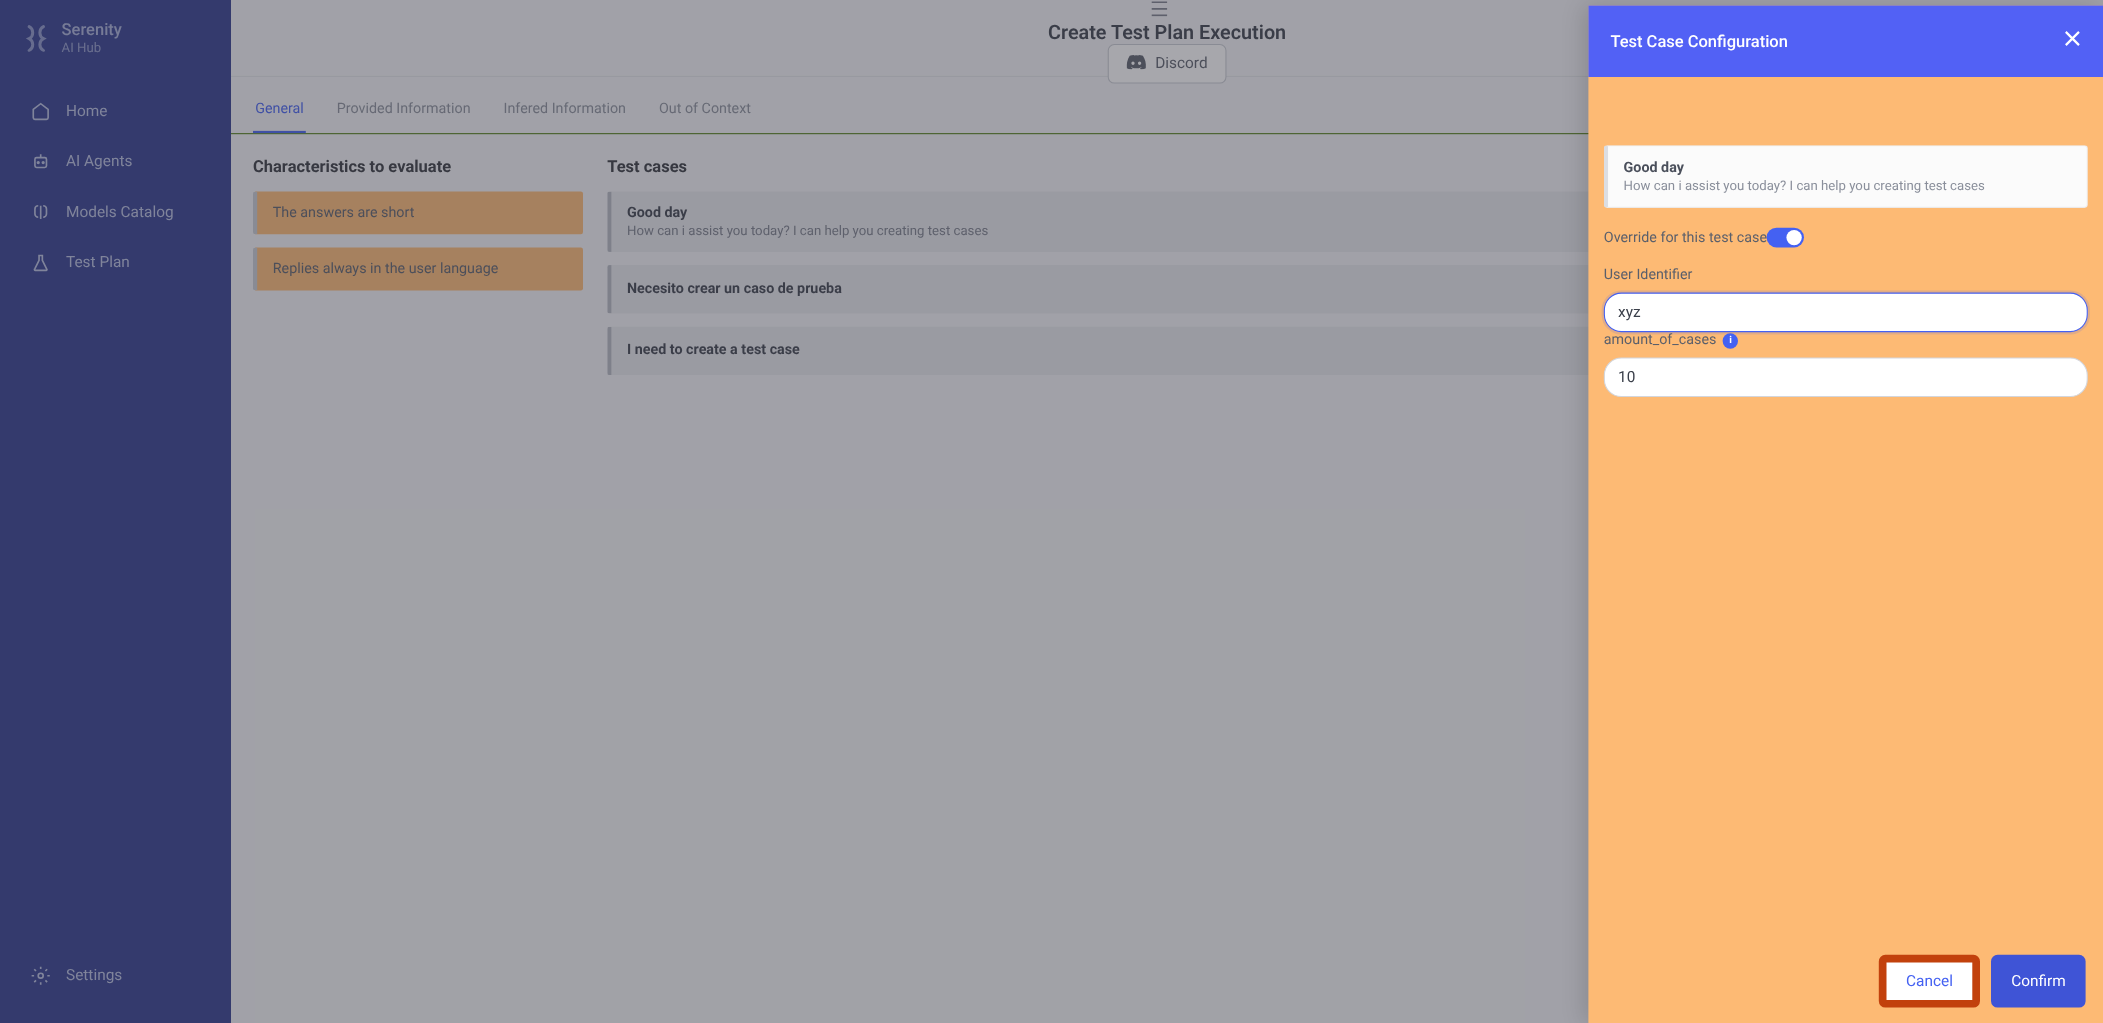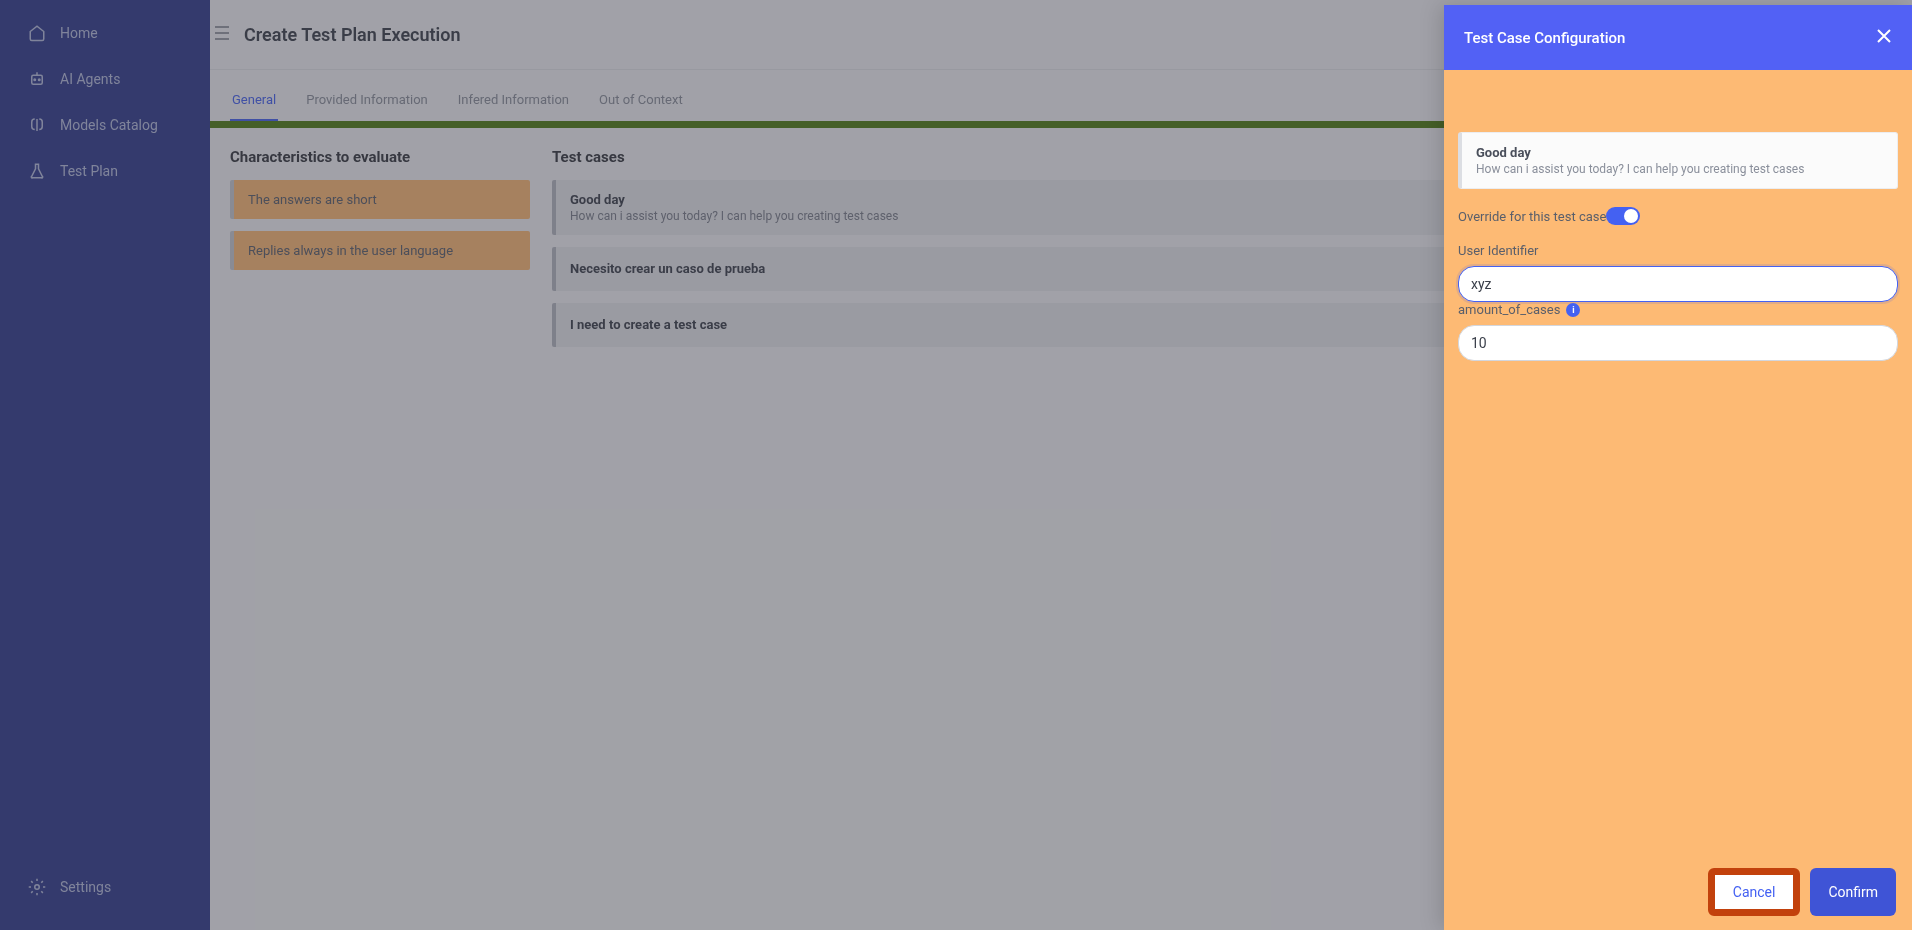--- a/index.html
+++ b/index.html
@@ -75,21 +75,22 @@
       top: 0;
       right: 0;
       height: 100%;
       background: #f4f5f7;
     }
     .header {
       height: 70px;
       border-bottom: 1px solid #e3e5e9;
       display: flex;
       align-items: center;
-      padding: 0 4px;
+      padding: 0 16px;
+      flex-direction: column;
     }
     .menu-toggle {
       margin-right: 14px;
       cursor: pointer;
     }
     .page-title {
       font-size: 18px;
       font-weight: 600;
       color: #3a3f4a;
       flex: 1;
@@ -102,21 +103,21 @@
       display: flex;
       align-items: center;
       gap: 8px;
       font-size: 14px;
       color: #5a5f6b;
       cursor: pointer;
     }
     .tabs {
       display: flex;
       padding: 0 20px;
-      border-bottom: 7px solid #4d7c0f;
+      border-bottom: 1px solid #4d7c0f;
       gap: 26px;
       margin-top: 10px;
     }
     .tab {
       padding: 12px 2px;
       font-size: 13px;
       color: #8a8f9b;
       cursor: pointer;
       border-bottom: 2px solid transparent;
     }
@@ -324,20 +325,32 @@
     }
     .btn-confirm {
       background: #3f54d6;
       color: #fff;
     }
   </style>
 </head>
 <body>
 
 <div class="sidebar">
+  <div class="logo">
+    <span class="logo-icon">
+      <svg viewBox="0 0 24 24" fill="none" stroke="#8a94c9" stroke-width="2.5">
+        <path d="M6 3c4 2 4 8 0 10c4 2 4 8 0 10" stroke-linecap="round"></path>
+        <path d="M18 3c-4 2-4 8 0 10c-4 2-4 8 0 10" stroke-linecap="round"></path>
+      </svg>
+    </span>
+    <div class="logo-text">
+      <div class="logo-text-top">Serenity</div>
+      <div class="logo-text-bottom">AI Hub</div>
+    </div>
+  </div>
 
   <div class="nav-items">
     <div class="nav-item">
       <span class="nav-icon">
         <svg viewBox="0 0 24 24" fill="none" stroke="#b8bfe0" stroke-width="2">
             <path d="M3 10l9-7 9 7v10a2 2 0 01-2 2H5a2 2 0 01-2-2V10z"></path>
           </svg>
       </span>
       <span>Home</span>
     </div>

